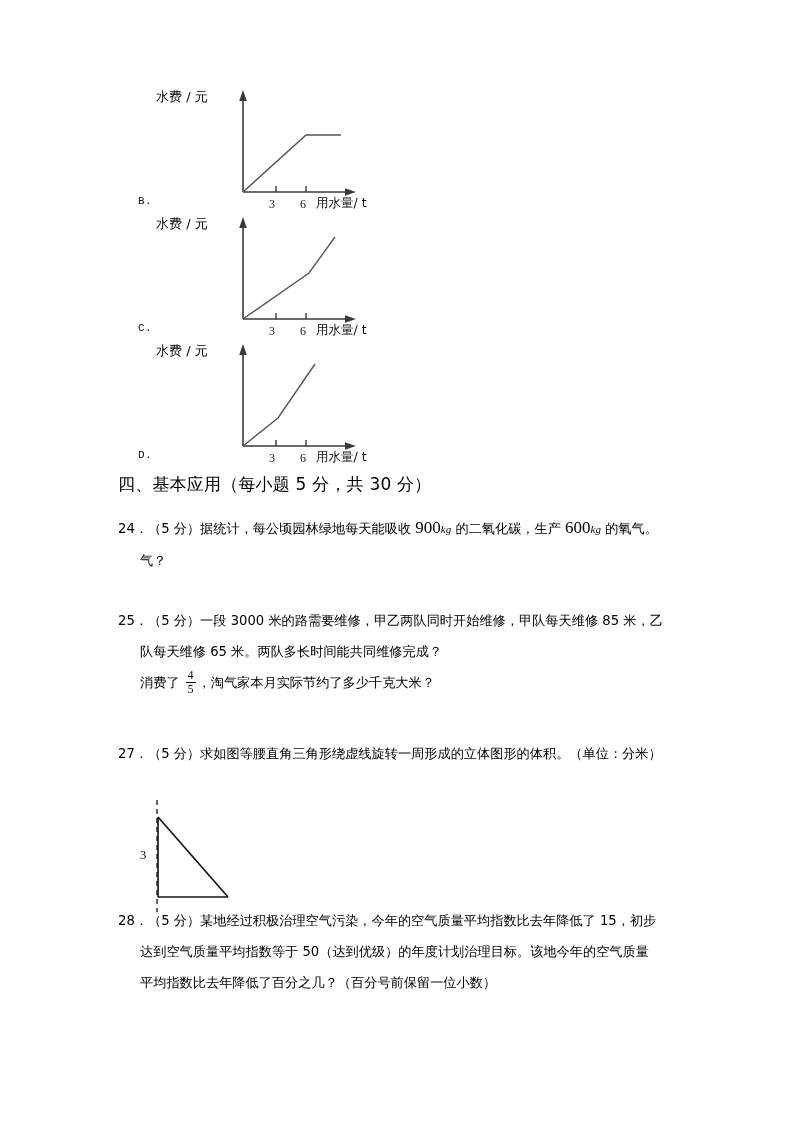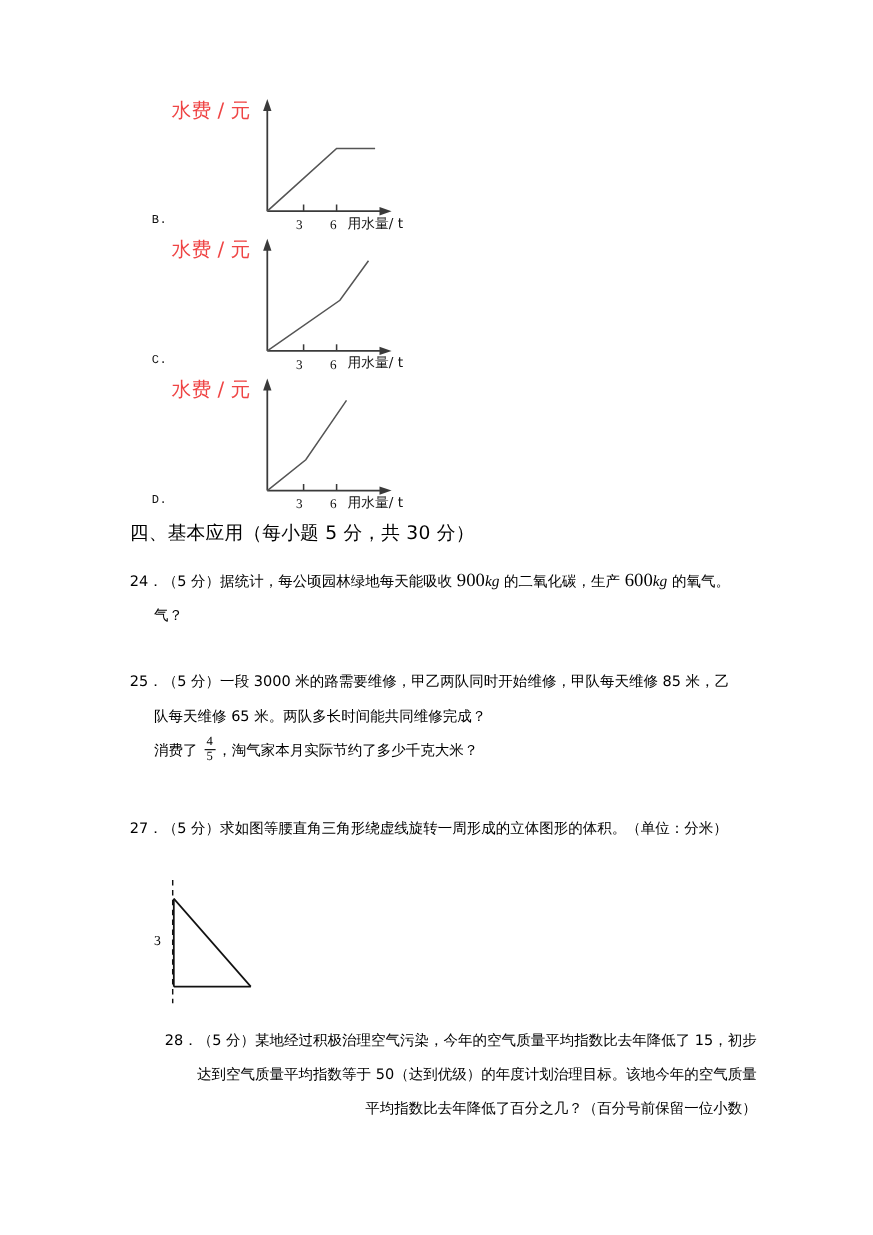--- a/index.html
+++ b/index.html
@@ -38,23 +38,23 @@
     letter-spacing: 0.5px;
     color: #111;
   }
   .chart-svg {
     position: absolute;
     left: 20px;
     top: 0px;
   }
   .axis-label-y {
     position: absolute;
-    font-size: 18px;
-    font-family: "DejaVu Sans", "Liberation Sans", sans-serif;
-    color: #ef4444;
+    font-size: 13px;
+    font-family: "DejaVu Sans", "Liberation Sans", sans-serif;
+    color: #000000;
     white-space: nowrap;
     text-align: center;
   }
   .axis-label-x {
     position: absolute;
     font-size: 12.5px;
     font-family: "DejaVu Sans", "Liberation Sans", sans-serif;
     color: #111;
     white-space: nowrap;
   }
@@ -93,21 +93,21 @@
   .q-line.indent {
     padding-left: 22px;
   }
   .num-serif {
     font-family: "Liberation Serif", "DejaVu Serif", serif;
     font-size: 17px;
   }
   .unit-ital {
     font-family: "Liberation Serif", "DejaVu Serif", serif;
     font-style: italic;
-    font-size: 14px;
+    font-size: 11px;
     margin-top: 48px;
   }
   .frac {
     display: inline-block;
     vertical-align: middle;
     text-align: center;
     font-family: "Liberation Serif", "DejaVu Serif", serif;
     font-size: 11.5px;
     line-height: 1.08;
     margin: 0 2px;
@@ -226,19 +226,19 @@
 
       <line x1="28" y1="27" x2="28" y2="107" stroke="#111" stroke-width="1.6"></line>
 
       <line x1="28" y1="107" x2="98" y2="107" stroke="#111" stroke-width="1.6"></line>
 
       <line x1="28" y1="27" x2="98" y2="107" stroke="#111" stroke-width="1.6"></line>
     </svg>
     <span class="fig-label" style="left:10px; top:58px;">3</span>
   </div>
 
-  <div class="question" style="top:931px;text-align:right;">
+  <div class="question" style="top:905px;">
     <div class="q-line">28．（5 分）某地经过积极治理空气污染，今年的空气质量平均指数比去年降低了 15，初步</div>
     <div class="q-line indent">达到空气质量平均指数等于 50（达到优级）的年度计划治理目标。该地今年的空气质量</div>
     <div class="q-line indent">平均指数比去年降低了百分之几？（百分号前保留一位小数）</div>
   </div>
 
 </div>
 
 </body></html>

